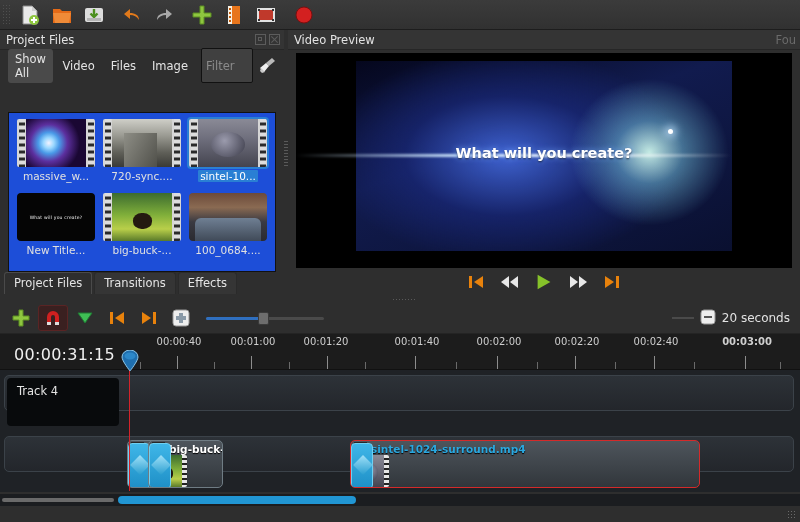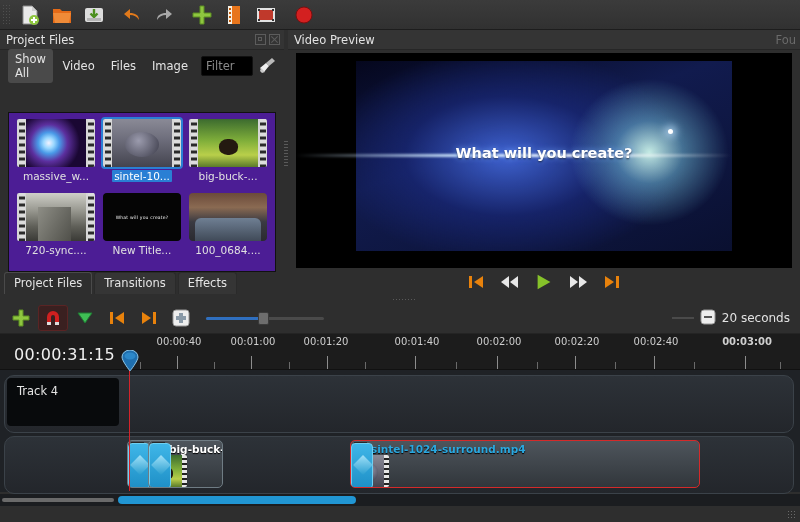--- a/index.html
+++ b/index.html
@@ -40,33 +40,32 @@
   .dock-btn.float::after { content:""; position:absolute; left:2px; top:2px; right:3px; bottom:3px; border:1px solid #6a6a6a;}
   .dock-btn.close::before, .dock-btn.close::after {
      content:""; position:absolute; left:0px; top:4px; width:9px; height:1px; background:#6a6a6a; }
   .dock-btn.close::before { transform: rotate(45deg); }
   .dock-btn.close::after { transform: rotate(-45deg); }
 
   #filter-bar { height: 28px; display: flex; align-items: center; padding: 3px 6px 0 8px; gap: 2px; }
   .fbtn { padding: 3px 7px; border-radius: 3px; color: #e4e4e4; font-size: 11.5px; }
   .fbtn.active { background: #4a4a4a; }
   #filter-input {
-    width: 52px; height: 20px; background: #000000; border: 1px solid #111;
+    width: 52px; height: 35px; background: #404040; border: 1px solid #111;
     border-radius: 2px; color: #8a8a8a; font-size: 11.5px;
     padding: 0 4px; margin-left: 4px; font-family: "DejaVu Sans", sans-serif;
   }
   #filter-input::placeholder { color: #8a8a8a; }
   .broom { width: 22px; height: 20px; margin-left: 3px; position: relative; }
 
   #files-grid {
     position: absolute; left: 8px; top: 82px; width: 268px; height: 160px;
-    background: #4c1d95; border: 1px solid #111;
+    background: #1d4ed8; border: 1px solid #111;
     display: flex; flex-wrap: wrap; align-content: flex-start;
     padding: 4px 0 0 4px;
-    flex-direction: column;
   }
   .file-item { width: 86px; height: 74px; display: flex; flex-direction: column;
     align-items: center; }
   .thumb { width: 78px; height: 48px; margin-top: 2px; position: relative; overflow: hidden;
      border-radius: 2px; }
   .thumb.selected-border { outline: 2px solid #2a7fd4; }
   .sprockets { position: absolute; top: 0; bottom: 0; width: 9px;
      background-image: repeating-linear-gradient(#ddd 0 4px, #2a2a2a 4px 7px);
      background-size: 6px 7px; background-repeat: repeat-y; background-position: center;
      background-color:#d6d6d6; }
@@ -156,22 +155,22 @@
   .tick-major { position:absolute; bottom:0; width:1px; height:13px; background:#8d8d8d; }
   .tick-minor { position:absolute; bottom:0; width:1px; height:7px; background:#6a6a6a; }
   .tick-label { position:absolute; top:2px; font-size:10px; color:#cfcfcf; transform: translateX(-50%); }
 
   
   #playhead-head { position:absolute; left:121px; top:350px; width:18px; height:22px; z-index: 30; }
   #playhead-line { position:absolute; left:129px; top:366px; width:1px; height:125px; background:#d4232a; z-index: 29; }
 
   
   #tracks { position: absolute; left: 0; top: 370px; width: 800px; height: 122px; background: #1f2226; }
-  .track-row { position: absolute; left: 4px; width: 790px; height: 58px;
-     background: linear-gradient(#2d3238, #23262b); border: 1px solid #3b4249; border-radius: 10px; }
+  .track-row { position: absolute; left: 4px; width: 790px; height: 36px;
+     background: linear-gradient(#2d3238, #23262b); border: 1px solid #3b4249; border-radius: 5px; }
   .track-head { position:absolute; left:2px; top:2px; width:112px; height:48px;
      background:#080a0c; border-radius:4px; }
   .track-head span { position:absolute; left:10px; top:6px; font-size:11.5px; color:#e4e4e4; }
   .clip { position:absolute; top:3px; height:48px; border-radius:5px; overflow:hidden;
      background: linear-gradient(#4e555c, #31363b); border:1px solid #6f7c84; }
   .clip.sel { border-color:#d42a2a; }
   .clip-title { position:absolute; left:20px; top:2px; font-size:10.5px; font-weight:bold; color:#fff;
      white-space:nowrap; text-shadow:0 1px 1px #000; }
   .clip-title.dim { color:#2aa8e0; }
   .clip-vtag { position:absolute; left:3px; top:1px; width:14px; height:12px; }

